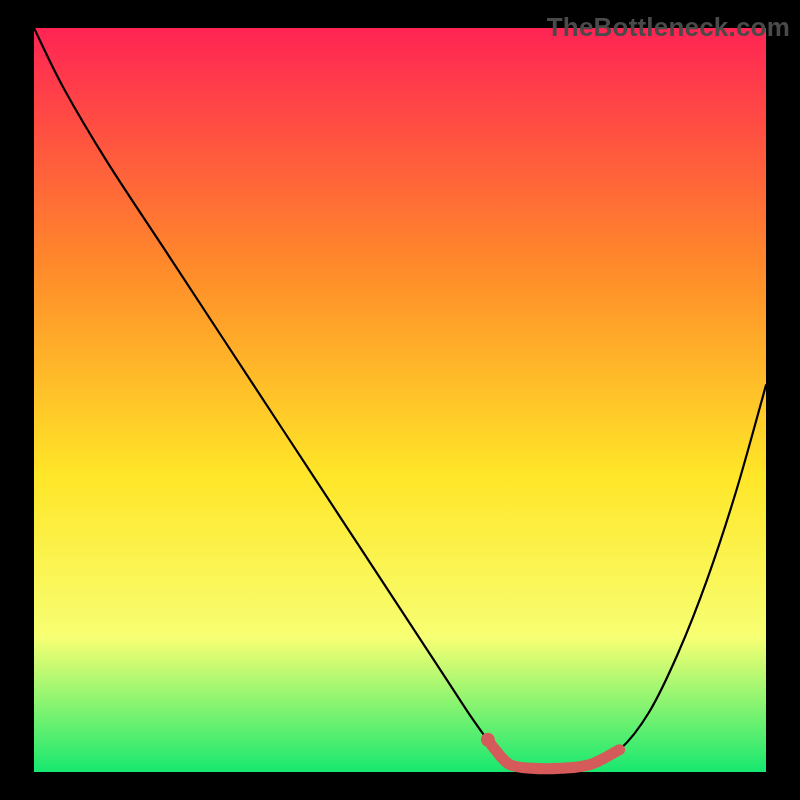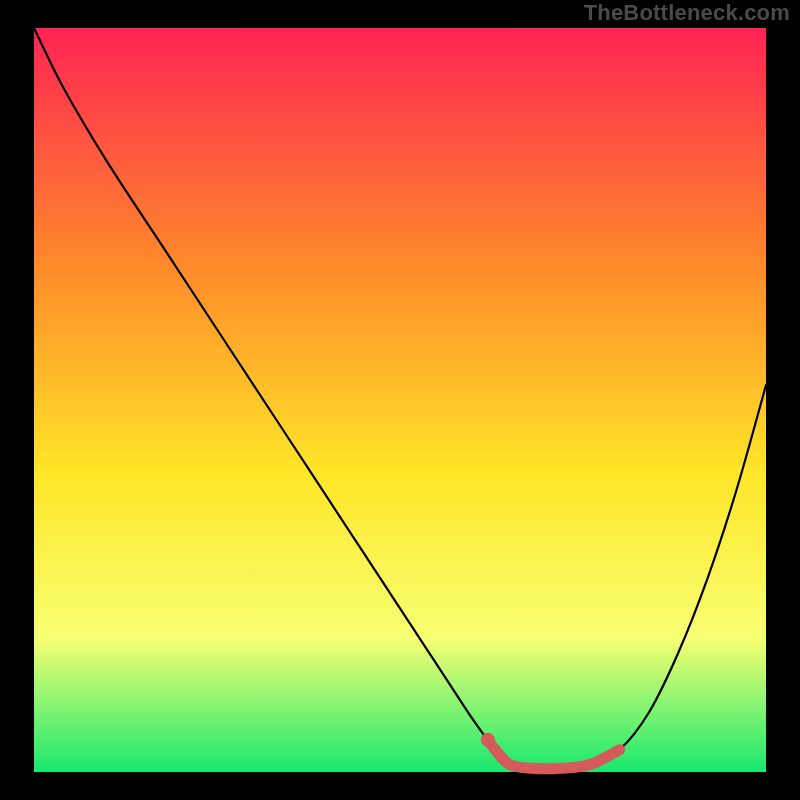--- a/index.html
+++ b/index.html
@@ -11,24 +11,24 @@
     font-family: Arial, Helvetica, sans-serif;
   }
   .frame {
     position: relative;
     width: 800px;
     height: 800px;
     background: #000;
   }
   .watermark {
     position: absolute;
-    top: 0;
+    top: 12px;
     right: 10px;
     color: #4a4a4a;
-    font-size: 22px;
+    font-size: 26px;
     font-weight: 600;
     letter-spacing: 0.2px;
     z-index: 10;
   }
   svg {
     position: absolute;
     top: 0;
     left: 0;
   }
 </style>

